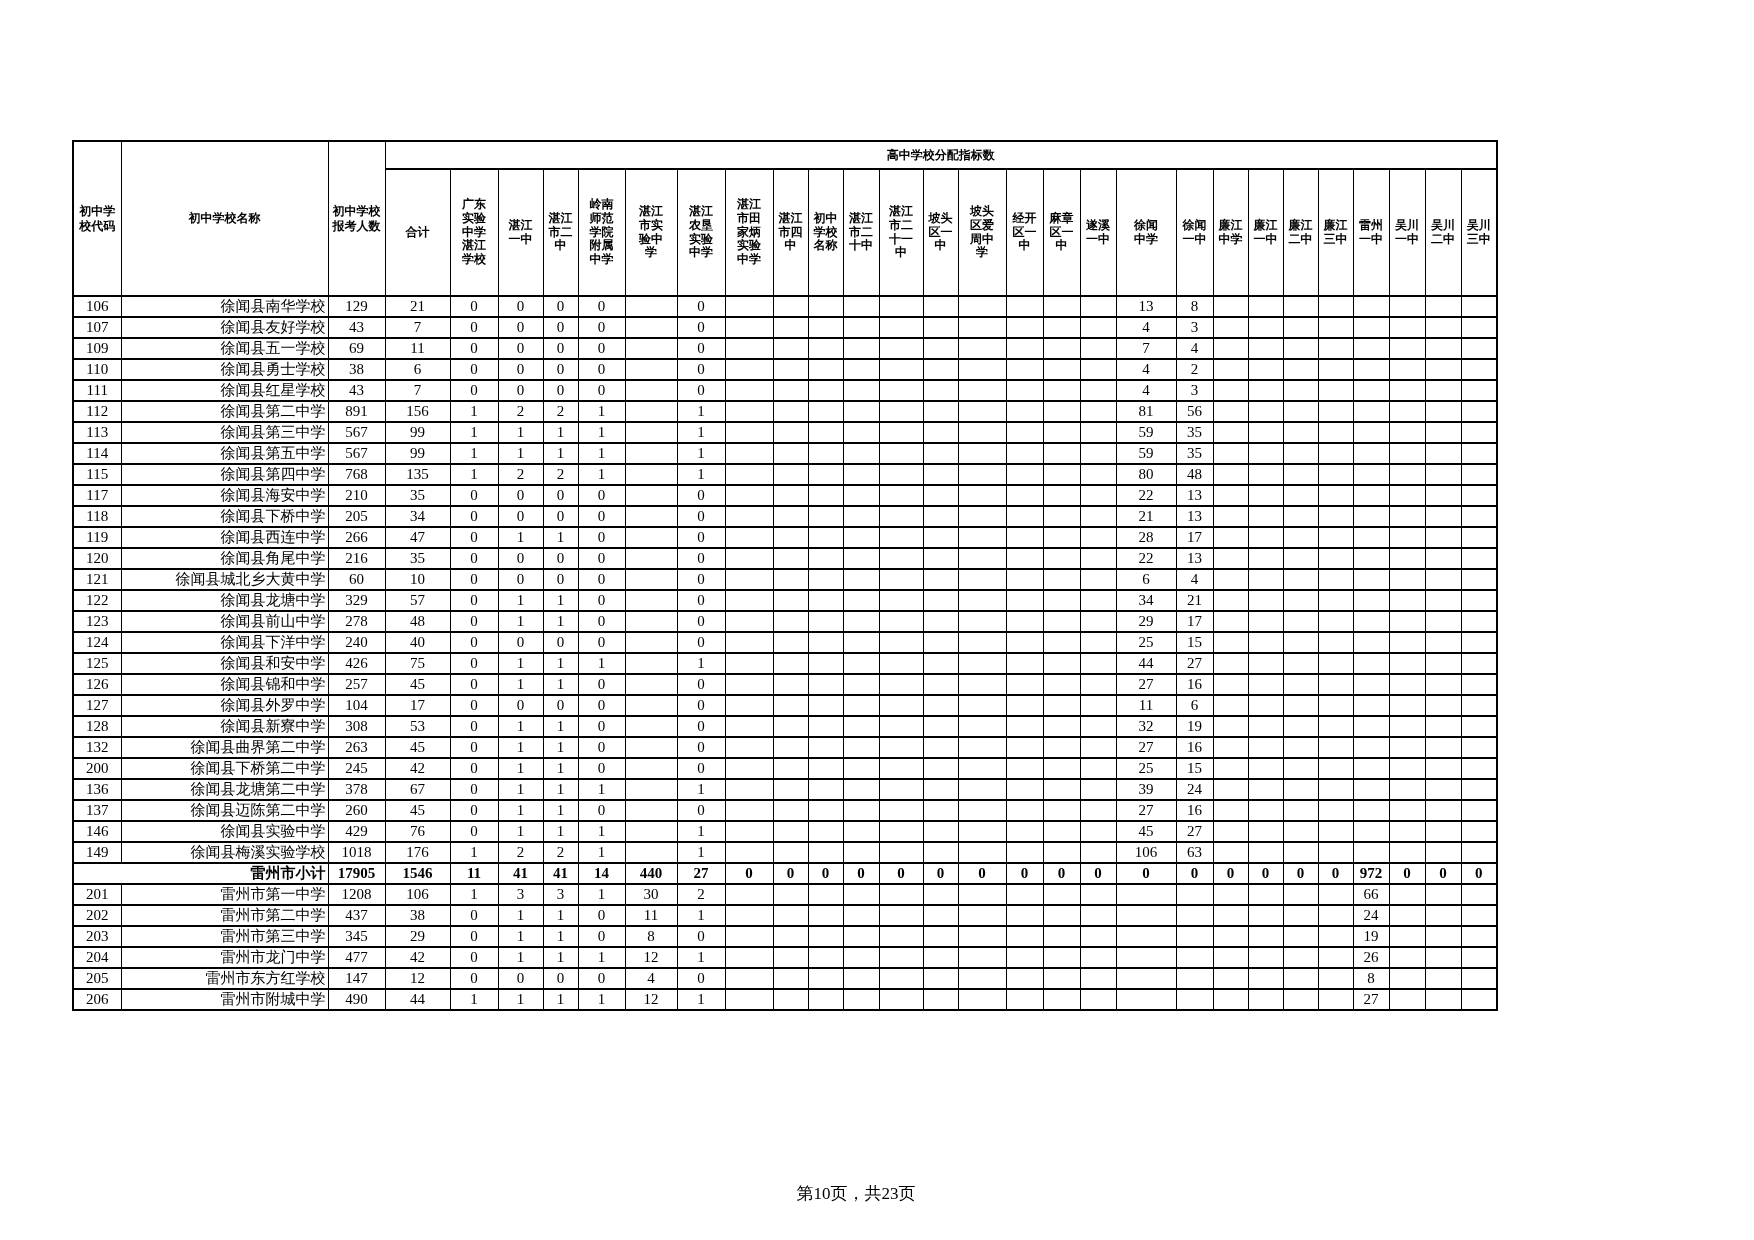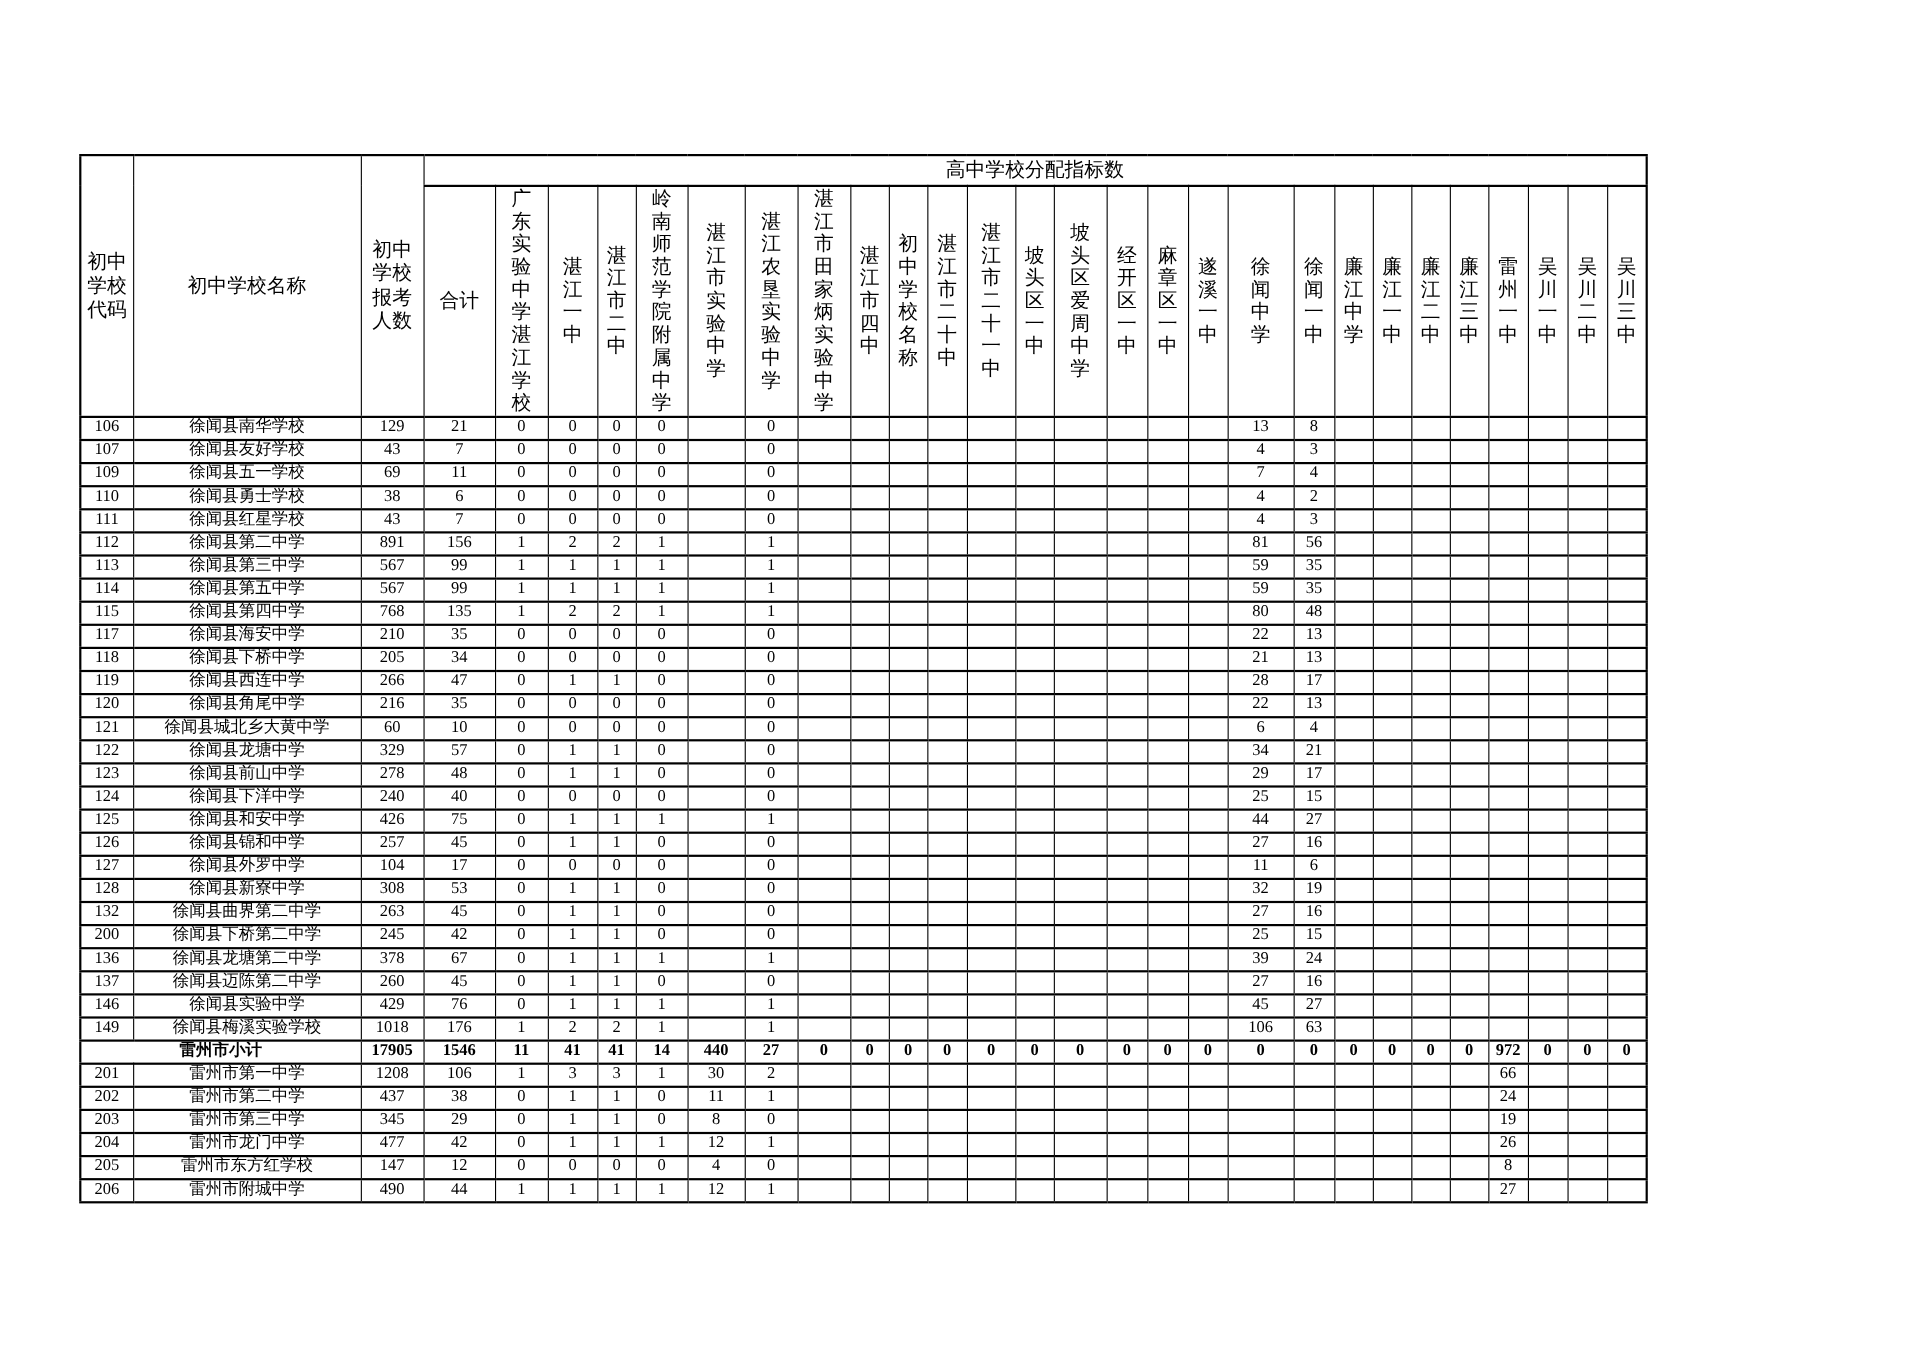--- a/index.html
+++ b/index.html
@@ -3,27 +3,27 @@
 <meta charset="utf-8">
 <style>
   html,body{margin:0;padding:0;background:#fff;}
   body{width:1754px;height:1240px;position:relative;color:#000;
        font-family:"Liberation Serif","DejaVu Serif",serif;}
   .sheet{position:absolute;left:72px;top:140px;}
   table{border-collapse:collapse;table-layout:fixed;width:1424px;border:2px solid #000;}
   th,td{border-left:1px solid #000;border-right:1px solid #000;
         border-top:2px solid #000;border-bottom:2px solid #000;
         padding:0 2px;text-align:center;vertical-align:middle;overflow:hidden;}
-  thead th{font-weight:normal;font-size:18px;word-break:break-all;line-height:1.2;}
+  thead th{font-weight:bold;font-size:12px;word-break:break-all;line-height:1.2;}
   tr.grp{height:28px;}
   tr.cols{height:127px;}
   .vh{display:inline-block;max-width:34px;word-break:break-all;line-height:1.15;text-align:center;}
   tr.data{height:21px;}
   tr.data td{font-size:15px;line-height:1.05;}
-  td.name-cell{font-size:16px;}
+  td.name-cell{font-size:16px;text-align:right;}
   tr.bold td{font-weight:bold;}
   .footer{position:absolute;left:72px;top:1042px;width:1424px;text-align:center;font-size:17px;}
 </style>
 </head>
 <body>
 
 <div class="sheet">
   <table>
     <colgroup id="cg">
         <col style="width: 48px;">
@@ -1177,13 +1177,14 @@
           <td></td>
           <td></td>
           <td></td>
           <td>27</td>
           <td></td>
           <td></td>
           <td></td>
         </tr>
       </tbody>
   </table>
+  <div class="footer">第10页，共23页</div>
 </div>
 
 </body></html>

